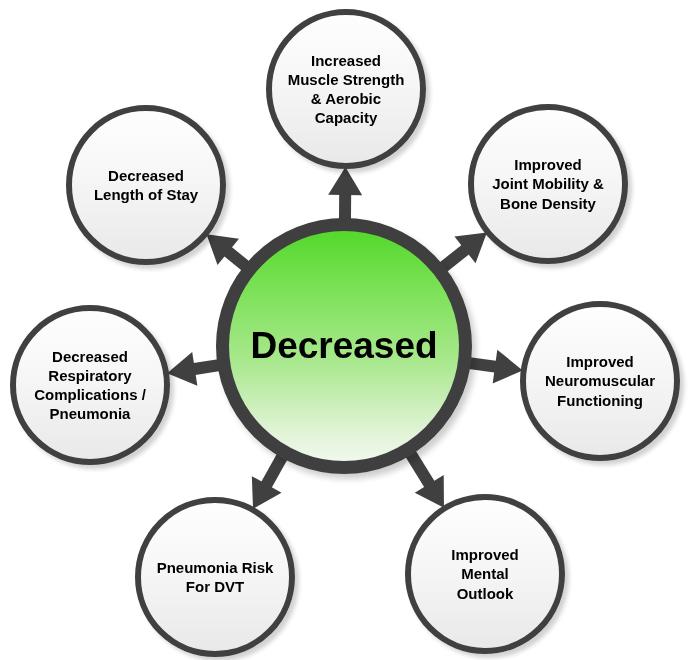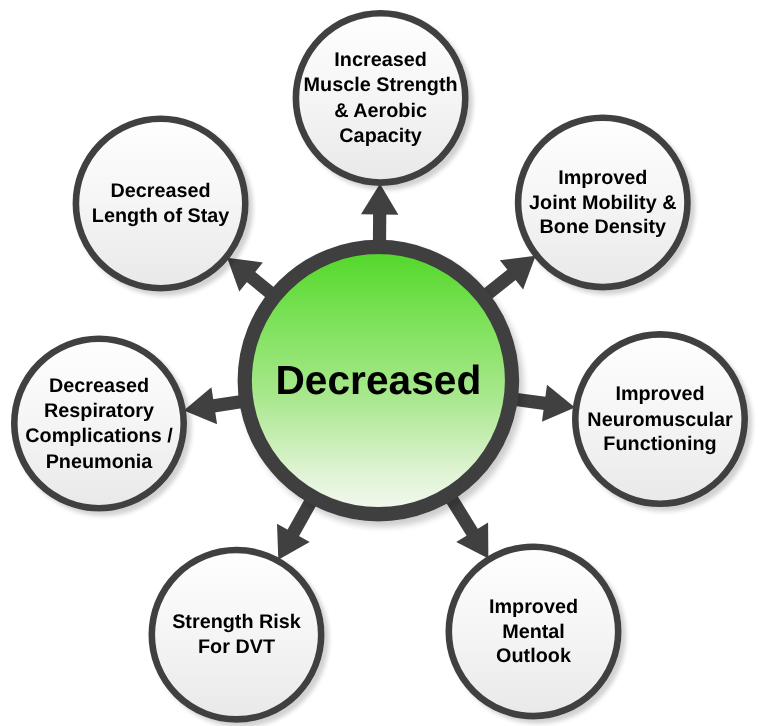--- a/index.html
+++ b/index.html
@@ -9,21 +9,21 @@
   }
   svg.arrows-layer { position:absolute; left:0; top:0; width:690px; height:660px; }
   .node {
     position:absolute; width:160px; height:160px; box-sizing:border-box;
     border:6px solid #404040; border-radius:50%;
     background:linear-gradient(180deg,#fefefe 0%,#f6f6f6 45%,#e9e9e9 100%);
     box-shadow:4px 4px 4px rgba(0,0,0,0.18);
     display:flex; align-items:center; justify-content:center; text-align:center;
   }
   .node-label {
-    font-weight:bold; font-size:18px; line-height:1.27; color:#000;
+    font-weight:bold; font-size:15px; line-height:1.27; color:#000;
     white-space:pre-line; letter-spacing:0px;
   }
   .center-node {
     position:absolute; left:216px; top:218px; width:256px; height:256px;
     box-sizing:border-box; border:13px solid #3f3f3f; border-radius:50%;
     background:linear-gradient(180deg,#55d82b 0%,#7fe25c 28%,#abe890 58%,#e2f4d8 88%,#f0f8ec 100%);
     box-shadow:4px 5px 6px rgba(0,0,0,0.2);
     display:flex; align-items:center; justify-content:center; text-align:center;
   }
   .center-label { font-weight:bold; font-size:37px; color:#000; }
@@ -83,21 +83,21 @@
 Functioning</span>
   </div>
 
   <div class="node" style="left: 405px; top: 494px;">
     <span class="node-label">Improved
 Mental
 Outlook</span>
   </div>
 
   <div class="node" style="left: 135px; top: 497px;">
-    <span class="node-label">Strength Risk
+    <span class="node-label">Pneumonia Risk
 For DVT</span>
   </div>
 
   <div class="node" style="left: 10px; top: 305px;">
     <span class="node-label">Decreased
 Respiratory
 Complications /
 Pneumonia</span>
   </div>
 

